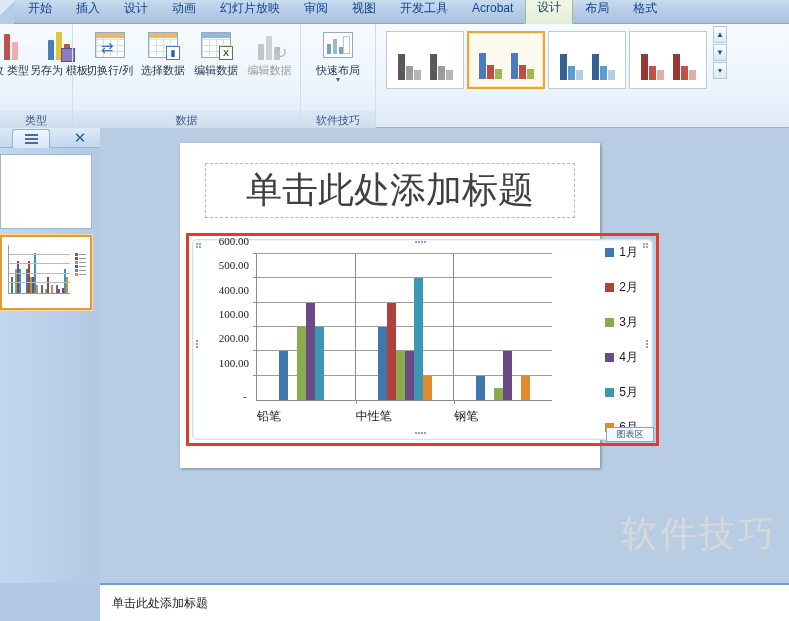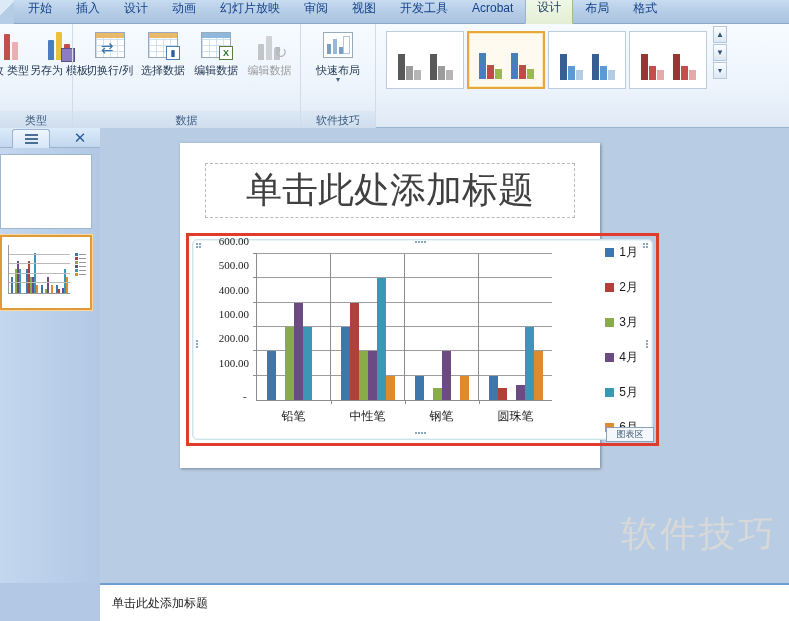--- a/index.html
+++ b/index.html
@@ -165,21 +165,21 @@
     font-size:11px; color:#1a1a1a; transform:translateY(-7px); padding-right:8px;
     white-space:nowrap;
   }
   .tickmark{ position:absolute; right:100%; width:4px; height:1px; background:#8c8c8c; }
   .cats{ position:absolute; left:0; right:0; top:0; bottom:0; display:flex; }
   .cat{ flex:1; position:relative; display:flex; align-items:flex-end; justify-content:center; gap:0px;}
   .cat + .cat{ border-left:1px solid #8c8c8c; }
   .cat .sep{ position:absolute; left:0; bottom:-4px; width:1px; height:4px; background:#8c8c8c;}
   .bar{ width:9px; }
   .catlabel{
-    position:absolute; top:100%; left:0; right:0; margin-top:8px; text-align:center;
+    position:absolute; top:100%; left:0; right:0; margin-top:8px; 
     font-size:12px; color:#1a1a1a; white-space:nowrap;
   }
   .zerodash{
     position:absolute; left:50px; bottom:37px; font-size:11px; color:#1a1a1a;
     font-family:"Liberation Serif","DejaVu Serif",serif;
   }
   .legend{
     position:absolute; right:14px; top:50%; transform:translateY(-50%);
     display:flex; flex-direction:column; gap:18px;
   }
@@ -558,30 +558,20 @@
                 <div class="cat">
                   <div class="sep"></div>
                   <div class="bar" style="height: 16.6667%; background: rgb(61, 119, 171);"></div>
                   <div class="bar" style="height: 0%; background: rgb(177, 64, 58);"></div>
                   <div class="bar" style="height: 8.33333%; background: rgb(138, 171, 74);"></div>
                   <div class="bar" style="height: 33.3333%; background: rgb(107, 75, 130);"></div>
                   <div class="bar" style="height: 0%; background: rgb(60, 151, 181);"></div>
                   <div class="bar" style="height: 16.6667%; background: rgb(224, 138, 46);"></div>
                   <div class="catlabel">钢笔</div>
                 </div>
-                <div class="cat">
-                  <div class="sep"></div>
-                  <div class="bar" style="height: 16.6667%; background: rgb(61, 119, 171);"></div>
-                  <div class="bar" style="height: 8.33333%; background: rgb(177, 64, 58);"></div>
-                  <div class="bar" style="height: 0%; background: rgb(138, 171, 74);"></div>
-                  <div class="bar" style="height: 10%; background: rgb(107, 75, 130);"></div>
-                  <div class="bar" style="height: 50%; background: rgb(60, 151, 181);"></div>
-                  <div class="bar" style="height: 33.3333%; background: rgb(224, 138, 46);"></div>
-                  <div class="catlabel">圆珠笔</div>
-                </div>
               </div>
             </div>
           <div class="zerodash">-</div>
           <div class="legend" id="legend">
               <div class="lrow">
                 <div class="lswatch" style="background: rgb(61, 119, 171);"></div>
                 <div class="ltext">1月</div>
               </div>
               <div class="lrow">
                 <div class="lswatch" style="background: rgb(177, 64, 58);"></div>

